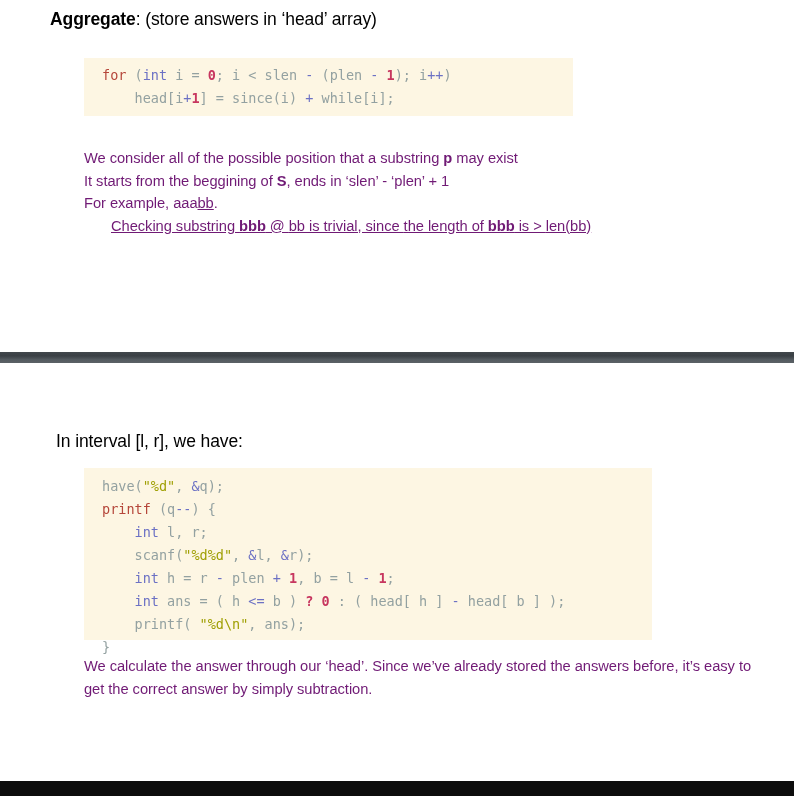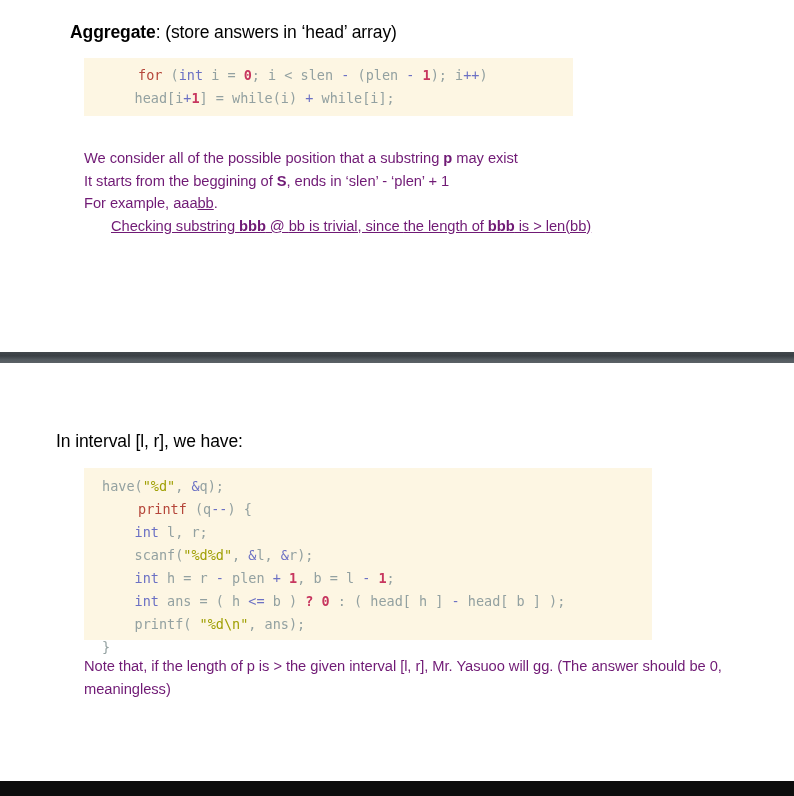--- a/index.html
+++ b/index.html
@@ -30,22 +30,21 @@
     font-size: 17.5px;
     line-height: 1.25;
     color: #000000;
     letter-spacing: -0.1px;
   }
   .heading .b { font-weight: bold; }
 
   #slide-1 .heading {
     position: absolute;
     left: 50px;
-    top: 22px;
-    margin-left: 20px;
+    top: 9px;
   }
 
   
   .codeblock {
     position: absolute;
     background: #fdf6e3;
     font-family: "DejaVu Sans Mono", "Liberation Mono", monospace;
     font-size: 13.5px;
     line-height: 23px;
     color: #93a1a1;
@@ -61,21 +60,21 @@
     padding: 6px 0 4px 18px;
   }
   #code-2 {
     left: 84px;
     top: 468px;
     width: 568px;
     height: 172px;
     padding: 7px 0 6px 18px;
   }
 
-  .k  { color: #b5463a; margin-left: 36px; }           
+  .k  { color: #b5463a; }           
   .ty { color: #6c71c4; }           
   .num{ color: #c7365f; font-weight: bold; }  
   .str{ color: #a0a005; }           
   .op { color: #6c71c4; }           
   .pl { color: #93a1a1; }           
 
   
   .body-text {
     position: absolute;
     font-size: 14.7px;
@@ -129,21 +128,21 @@
   }
 </style>
 </head>
 <body>
 
 <div class="slide" id="slide-1">
 
   <div class="heading"><span class="b">Aggregate</span><span>: (store answers in ‘head’ array)</span></div>
 
   <div class="codeblock" id="code-1"><span class="k">for</span><span class="pl"> (</span><span class="ty">int</span><span class="pl"> i = </span><span class="num">0</span><span class="pl">; i &lt; slen </span><span class="op">-</span><span class="pl"> (plen </span><span class="op">-</span><span class="pl"> </span><span class="num">1</span><span class="pl">); i</span><span class="op">++</span><span class="pl">)
-    head[i</span><span class="op">+</span><span class="num">1</span><span class="pl">] = while(i) </span><span class="op">+</span><span class="pl"> while[i];</span></div>
+    head[i</span><span class="op">+</span><span class="num">1</span><span class="pl">] = since(i) </span><span class="op">+</span><span class="pl"> while[i];</span></div>
 
   <div class="body-text" id="p1">
     <span class="line"><span>We consider all of the possible position that a substring </span><span class="b">p</span><span> may exist</span></span>
     <span class="line"><span>It starts from the beggining of </span><span class="b">S</span><span>, ends in ‘slen’ - ‘plen’ + 1</span></span>
     <span class="line"><span>For example, aaa</span><span class="u">bb</span><span>.</span></span>
     <span class="line indent"><span>Checking substring </span><span class="b">bbb</span><span> @ </span><span class="u">bb</span><span> is trivial, since </span><span class="u">the length of </span><span class="u b">bbb</span><span> is &gt; </span><span class="u">len(bb)</span></span>
   </div>
 
 </div>
 
@@ -156,16 +155,16 @@
 <div class="codeblock" id="code-2"><span class="pl">have(</span><span class="str">"%d"</span><span class="pl">, </span><span class="op">&amp;</span><span class="pl">q);
 </span><span class="k">printf</span><span class="pl"> (q</span><span class="op">--</span><span class="pl">) {
     </span><span class="ty">int</span><span class="pl"> l, r;
     scanf(</span><span class="str">"%d%d"</span><span class="pl">, </span><span class="op">&amp;</span><span class="pl">l, </span><span class="op">&amp;</span><span class="pl">r);
     </span><span class="ty">int</span><span class="pl"> h = r </span><span class="op">-</span><span class="pl"> plen </span><span class="op">+</span><span class="pl"> </span><span class="num">1</span><span class="pl">, b = l </span><span class="op">-</span><span class="pl"> </span><span class="num">1</span><span class="pl">;
     </span><span class="ty">int</span><span class="pl"> ans = ( h </span><span class="op">&lt;=</span><span class="pl"> b ) </span><span class="num">?</span><span class="pl"> </span><span class="num">0</span><span class="pl"> : ( head[ h ] </span><span class="op">-</span><span class="pl"> head[ b ] );
     printf( </span><span class="str">"%d\n"</span><span class="pl">, ans);
 }</span></div>
 
 <div class="body-text" id="p2">
-  <span class="para">Note that, if the length of p is &gt; the given interval [l, r], Mr. Yasuoo will gg. (The answer should be 0, meaningless)</span>
+  <span class="para">We calculate the answer through our ‘head’. Since we’ve already stored the answers before, it’s easy to get the correct answer by simply subtraction.</span>
 </div>
 
 <div id="bottom-bar"></div>
 
 </body></html>

